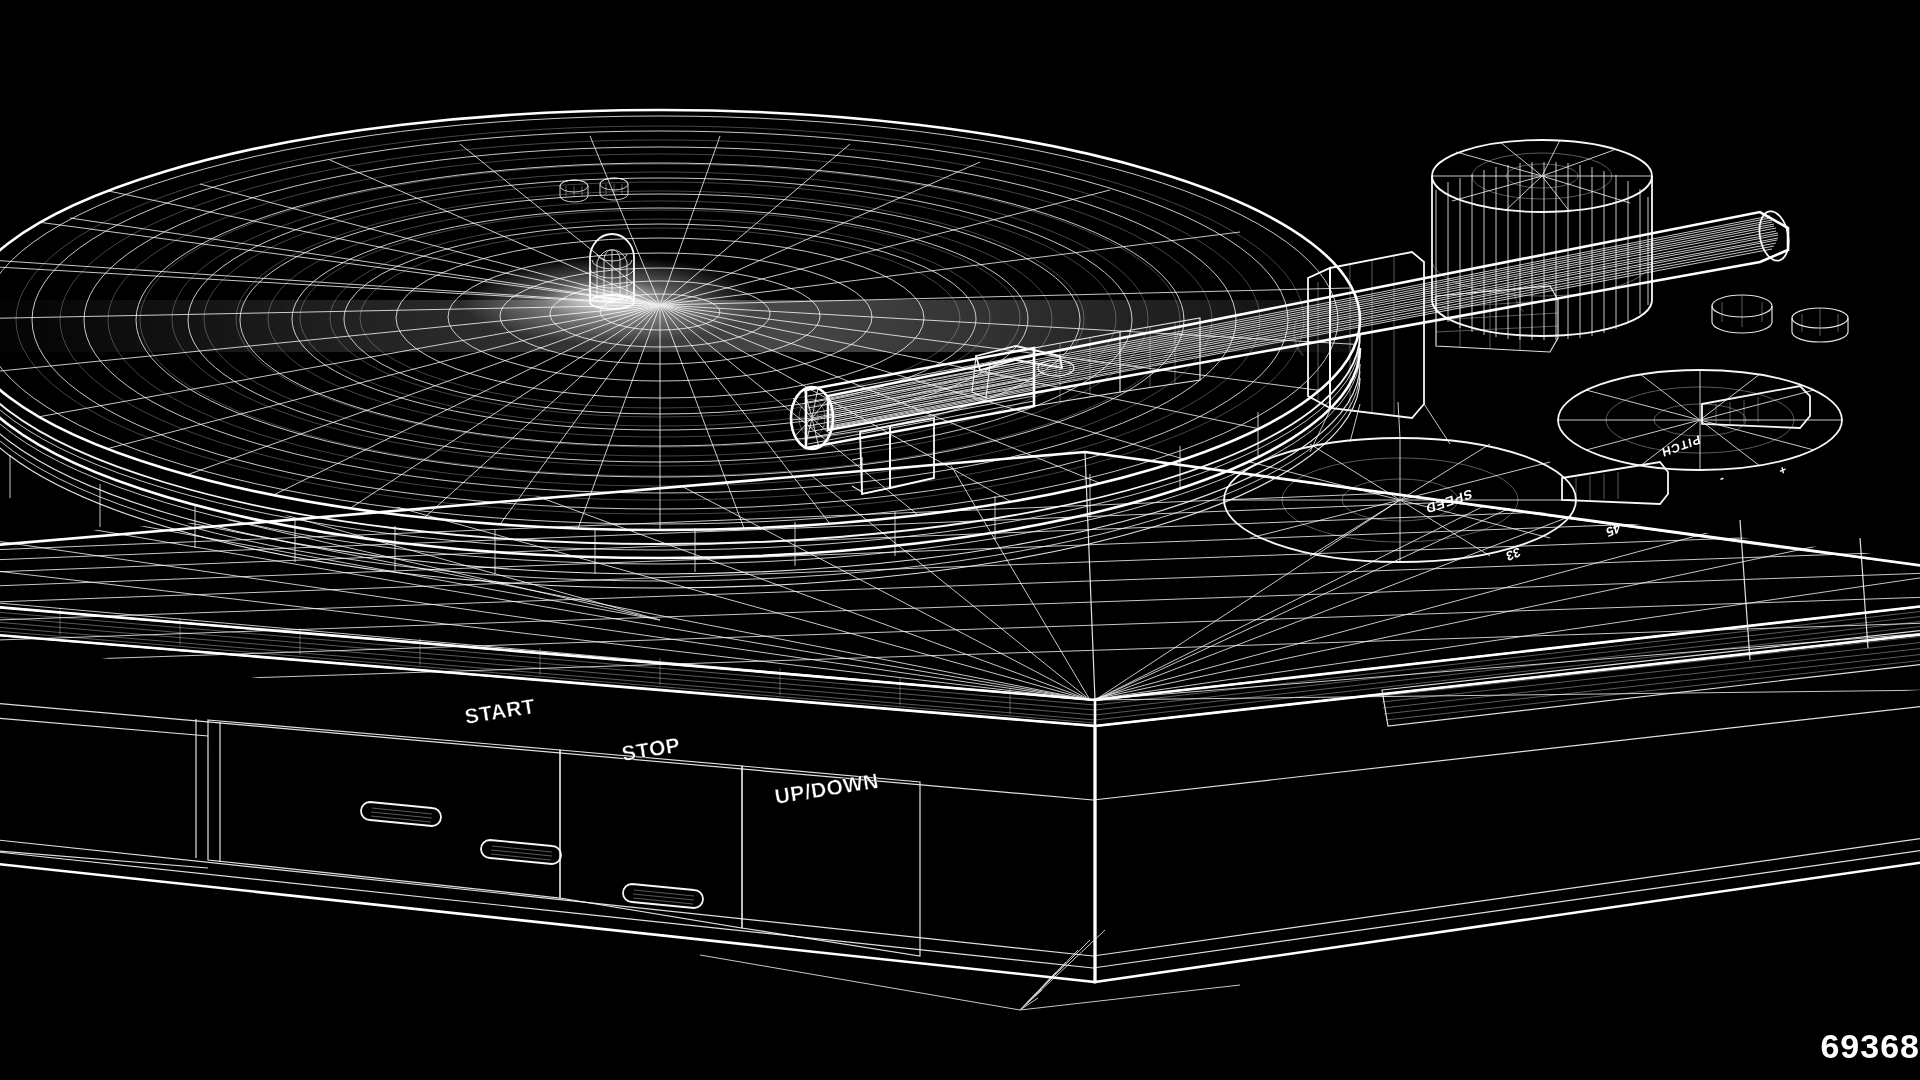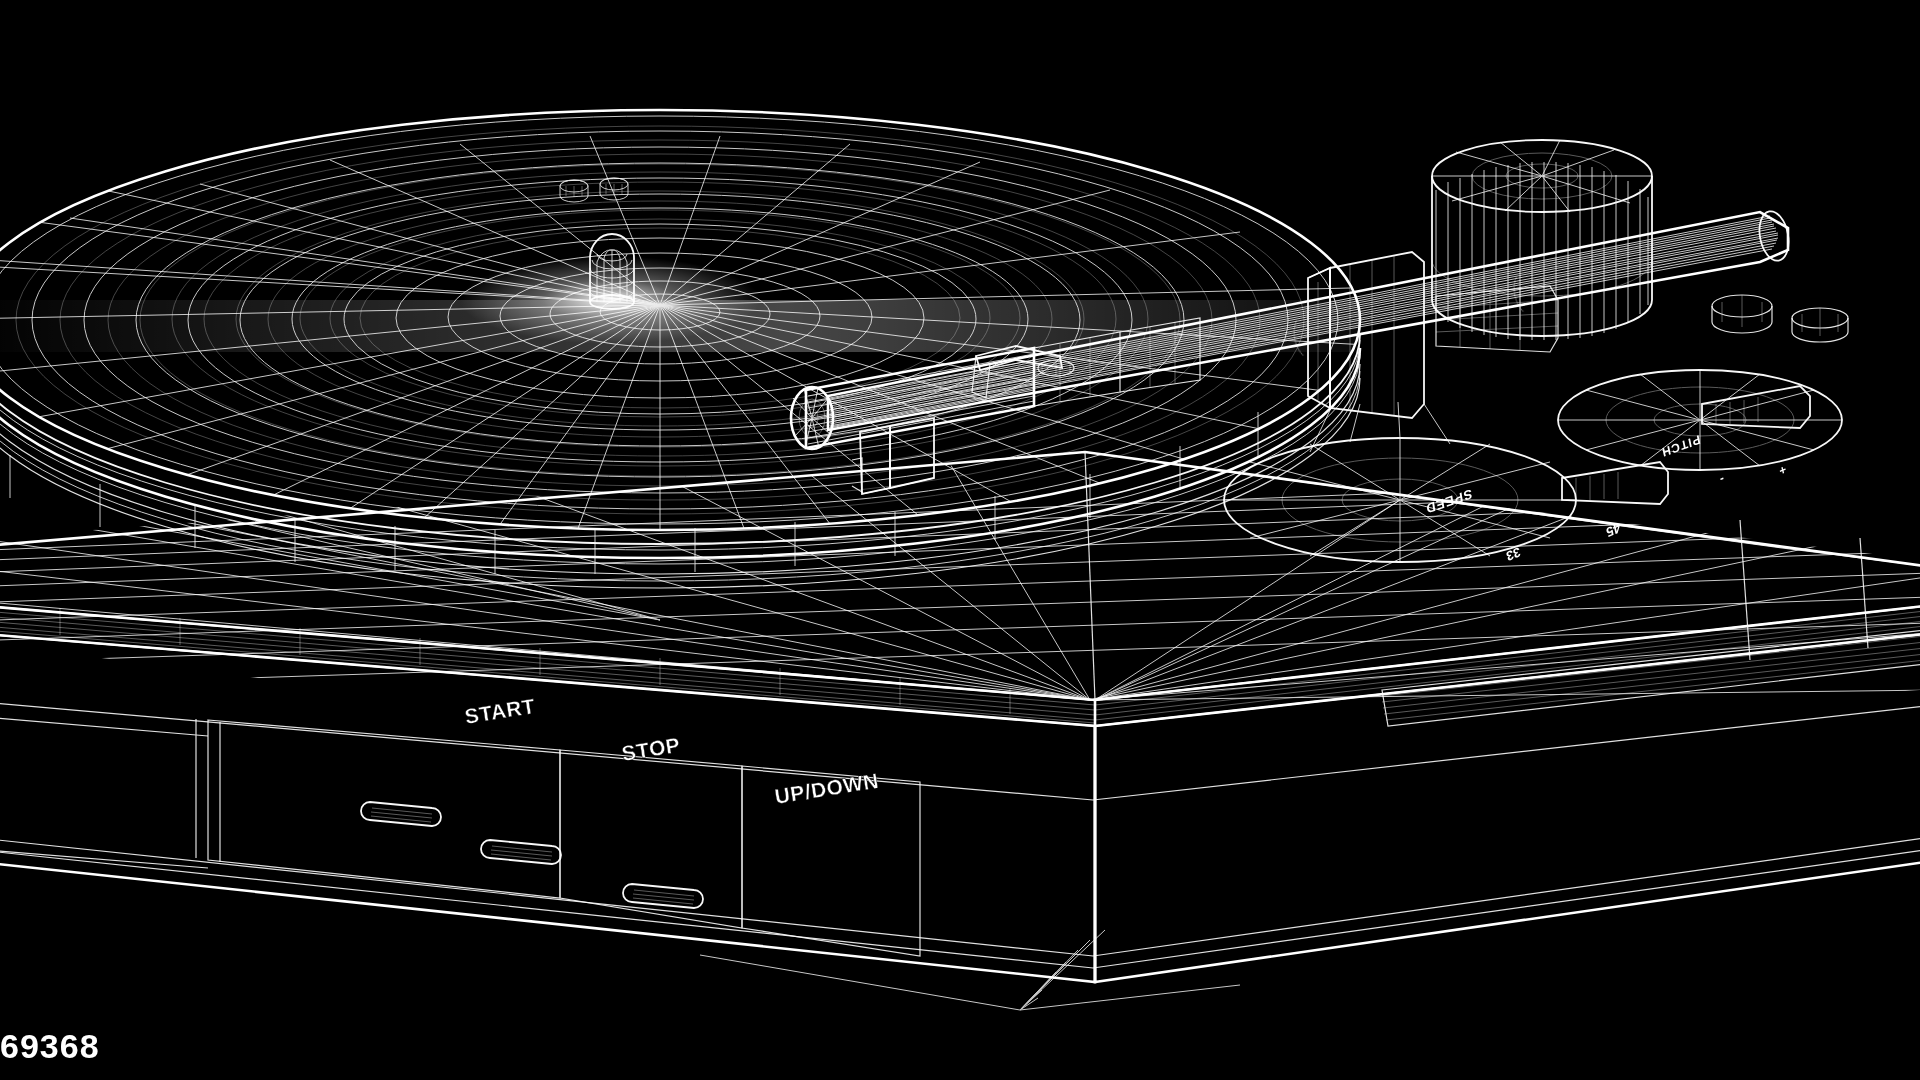--- a/index.html
+++ b/index.html
@@ -30,21 +30,21 @@
   .w-thin  { stroke-width: 1.2; opacity: 0.88; }
   .w-med   { stroke-width: 1.8; opacity: 0.97; }
   .w-bold  { stroke-width: 2.6; opacity: 1; }
   .w-faint { stroke-width: 1;   opacity: 0.35; }
 
   #catalog-number {
     position: absolute;
     left: 0;
     top: 1026px;
     width: 1920px;
-    text-align: left;
+    text-align: right;
     color: #ffffff;
     font-family: "Liberation Sans", sans-serif;
     font-weight: bold;
     font-size: 34px;
     letter-spacing: 1px;
     line-height: 40px;
     user-select: none;
   }
 
   .panel-label {

